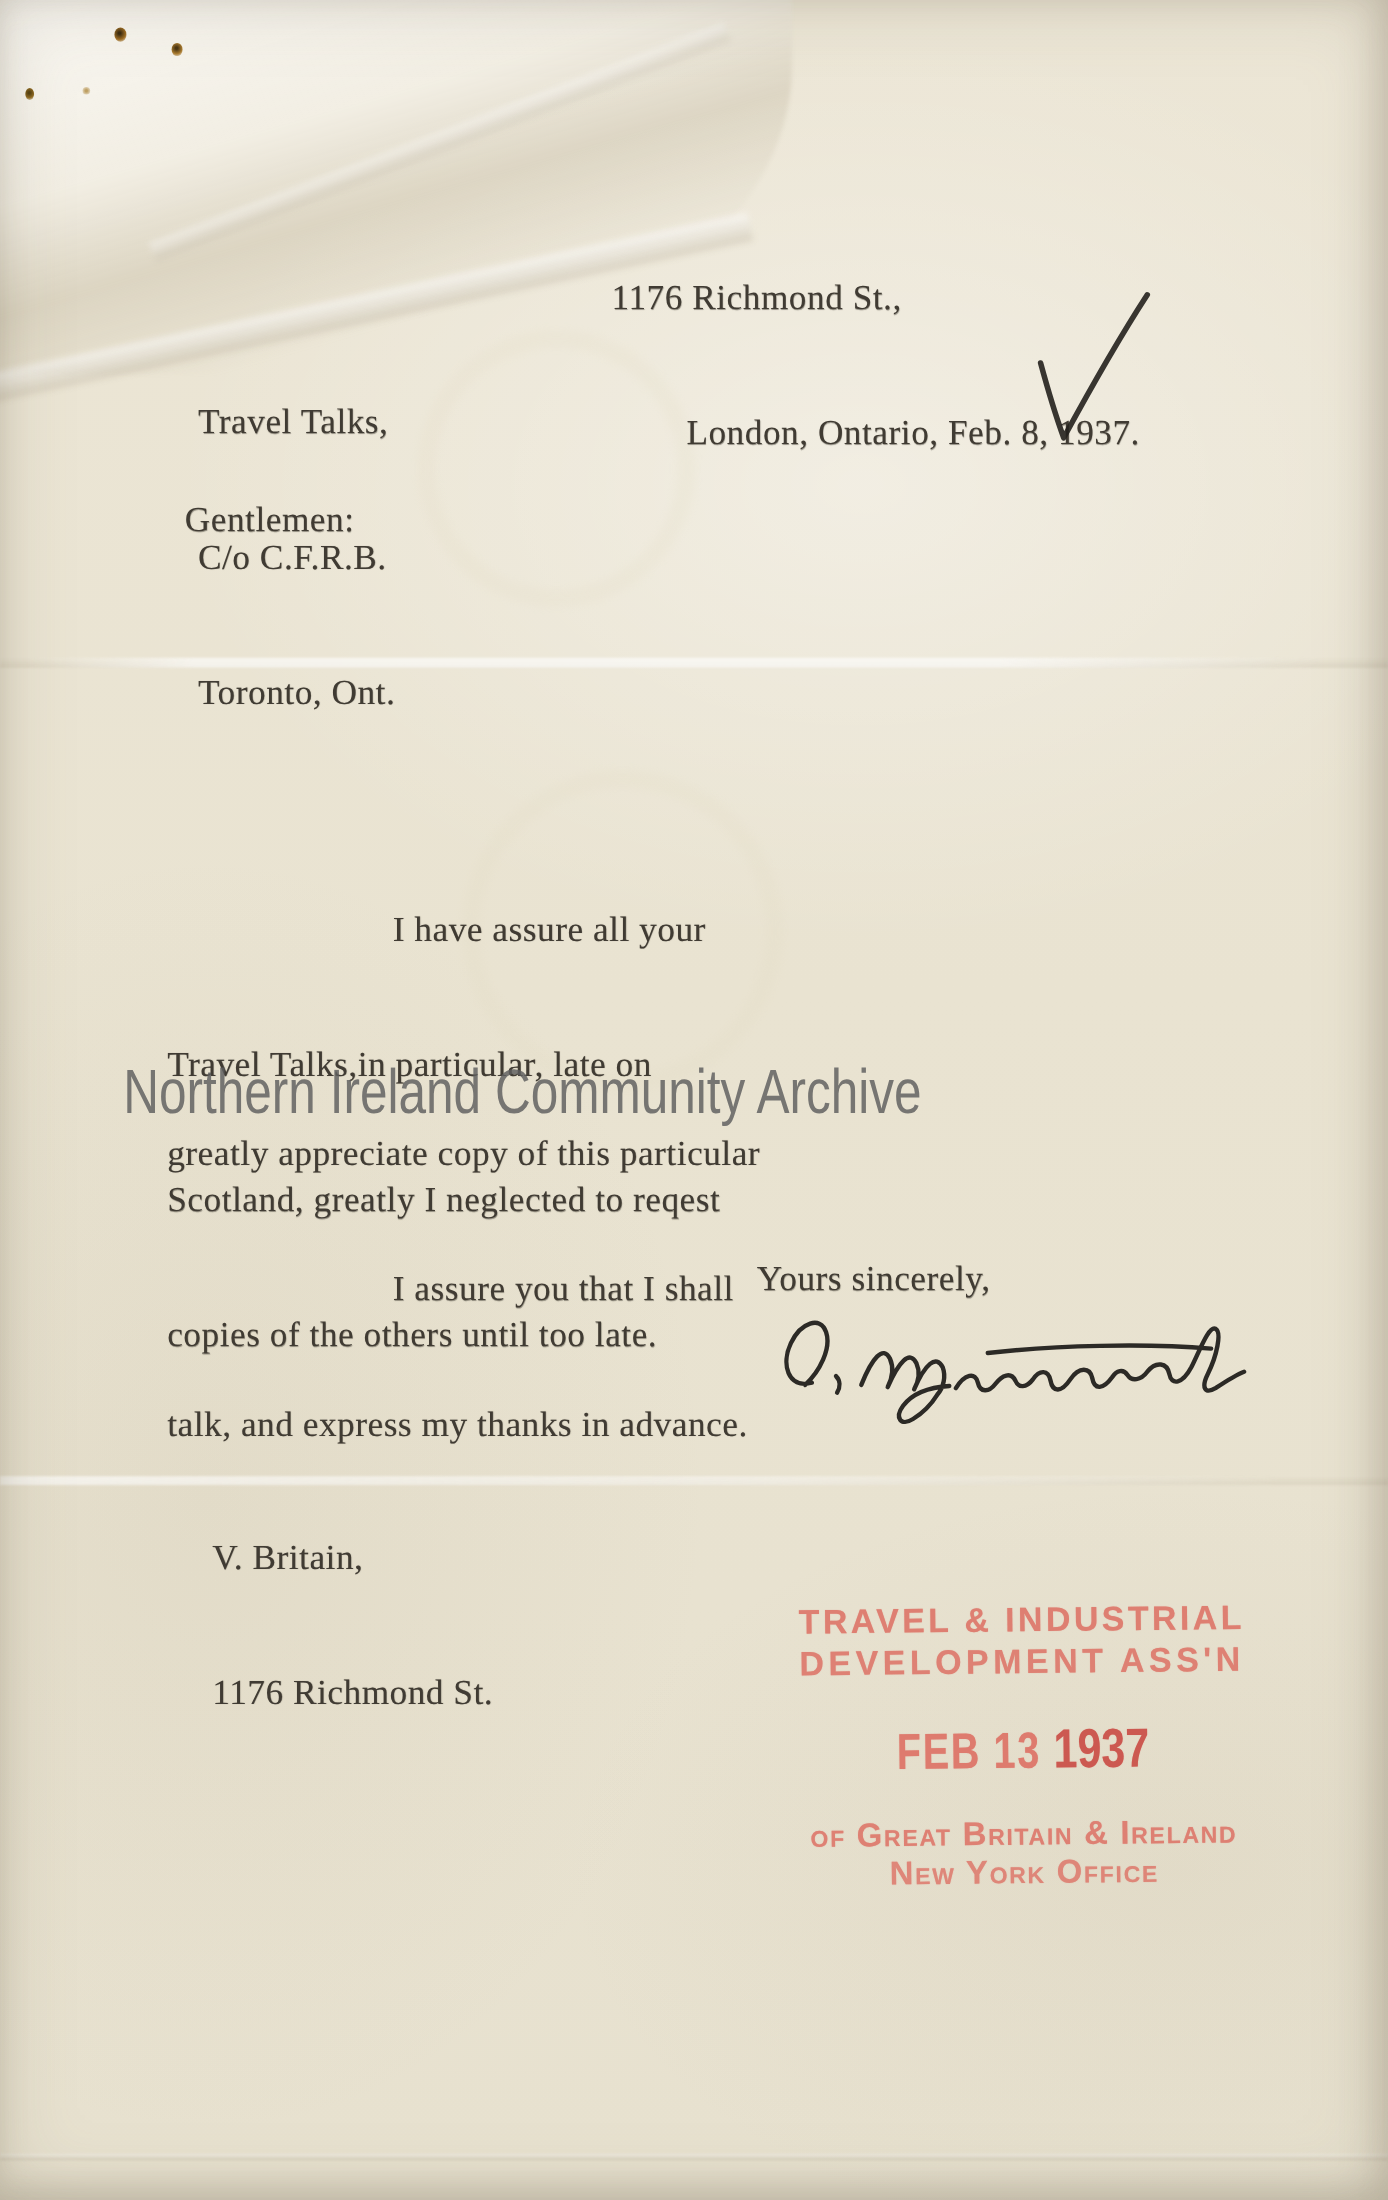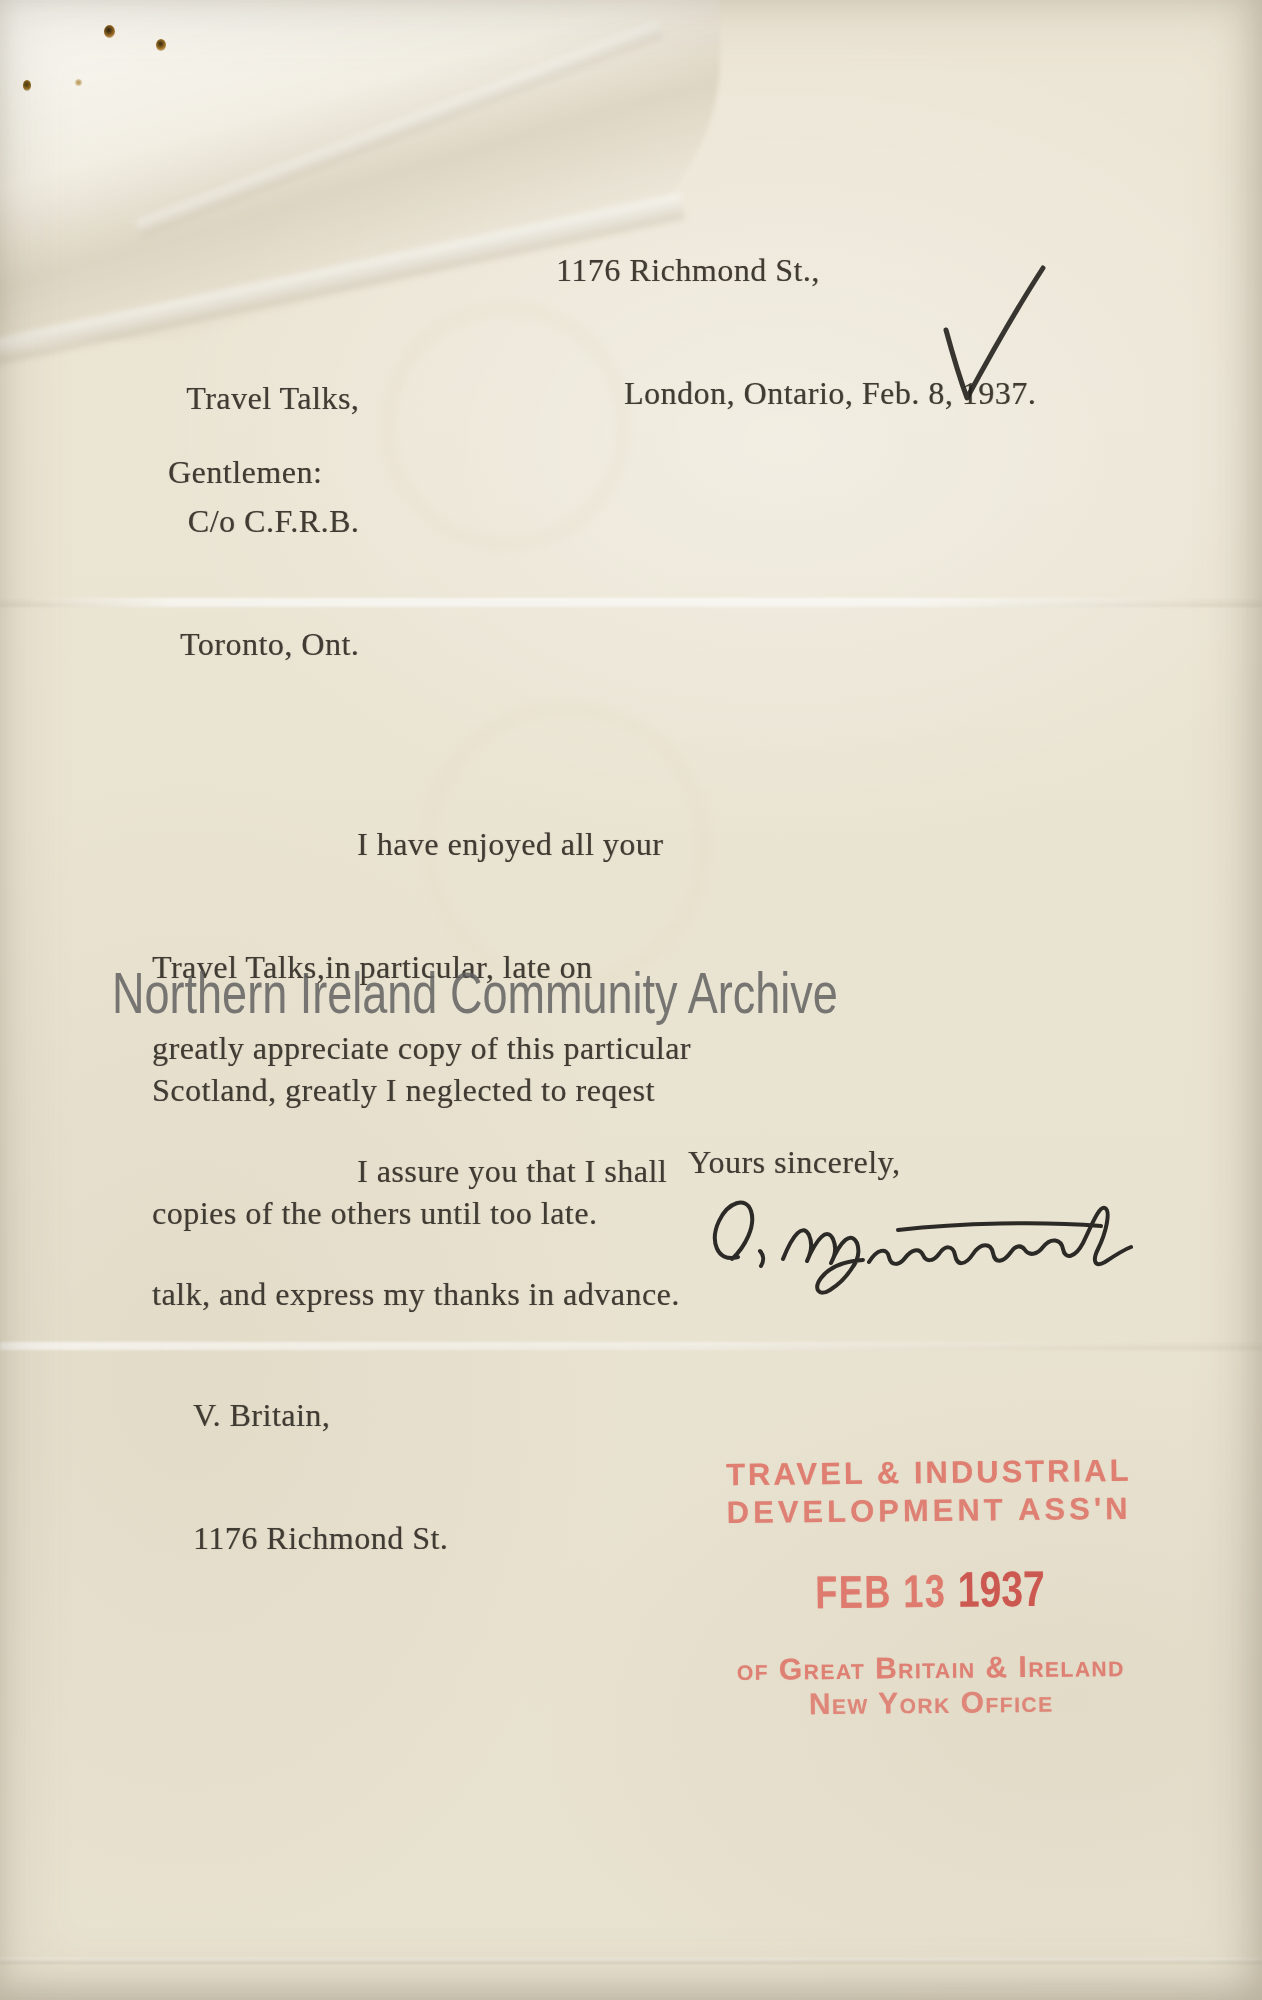--- a/index.html
+++ b/index.html
@@ -115,31 +115,31 @@
   <div class="spot spot1"></div>
   <div class="spot spot2"></div>
   <div class="spot spot3"></div>
   <div class="spot spot4"></div>
 
   <div class="typed addr" style="left:556px;top:168px;">
     <div class="line">1176 Richmond St.,</div>
     <div class="line second">London, Ontario, Feb. 8, 1937.</div>
   </div>
 
-  <div class="typed" style="left:180px;top:296px;text-align:right;">
+  <div class="typed" style="left:180px;top:281px;">
     <div class="line">Travel Talks,</div>
     <div class="line">C/o C.F.R.B.</div>
     <div class="line">Toronto, Ont.</div>
   </div>
 
   <div class="typed" style="left:168px;top:452px;text-align:right;">Gentlemen:</div>
 
 
   <div class="typed para" style="left:152px;top:742px;">
-    <div class="line first">I have enjoyed all your</div>
+    <div class="line first">I have assure all your</div>
     <div class="line">Travel Talks,in particular, late on</div>
     <div class="line">Scotland, greatly I neglected to reqest</div>
     <div class="line">copies of the others until too late.</div>
   </div>
 
   <div class="typed para" style="left:152px;top:946px;">
     <div class="line">greatly appreciate copy of this particular</div>
     <div class="line first">I assure you that I shall</div>
     <div class="line">talk, and express my thanks in advance.</div>
   </div>

